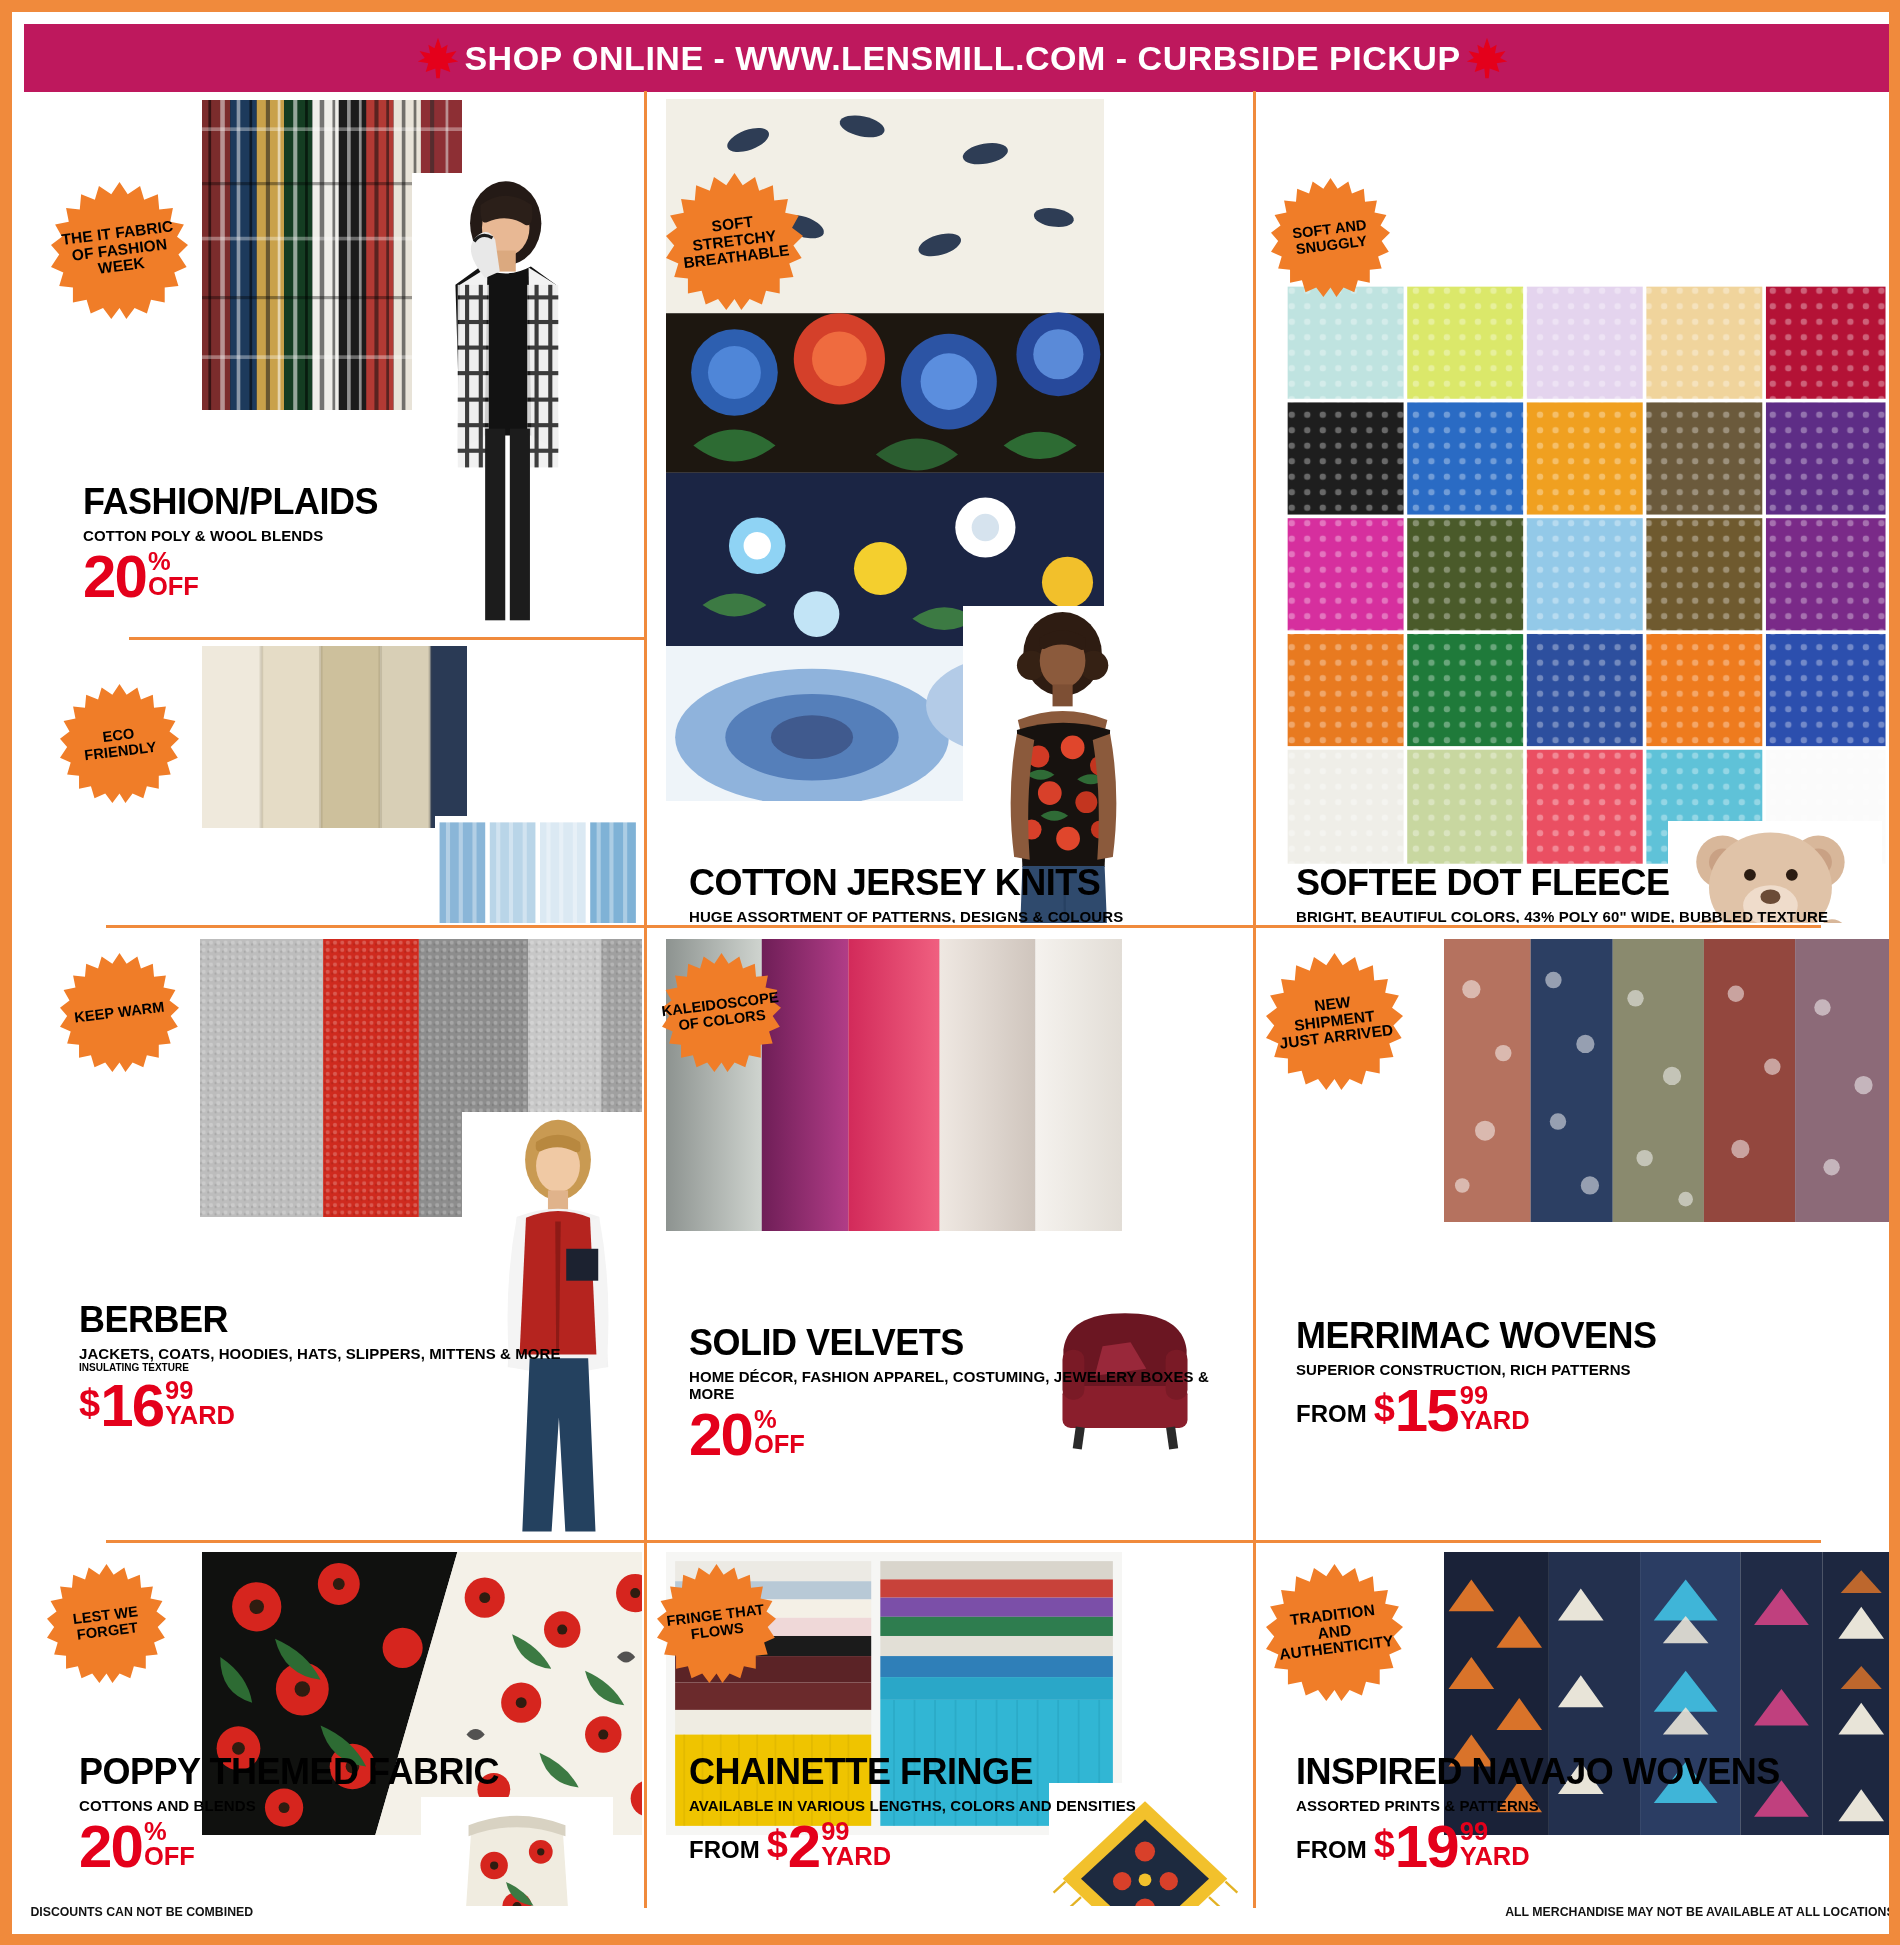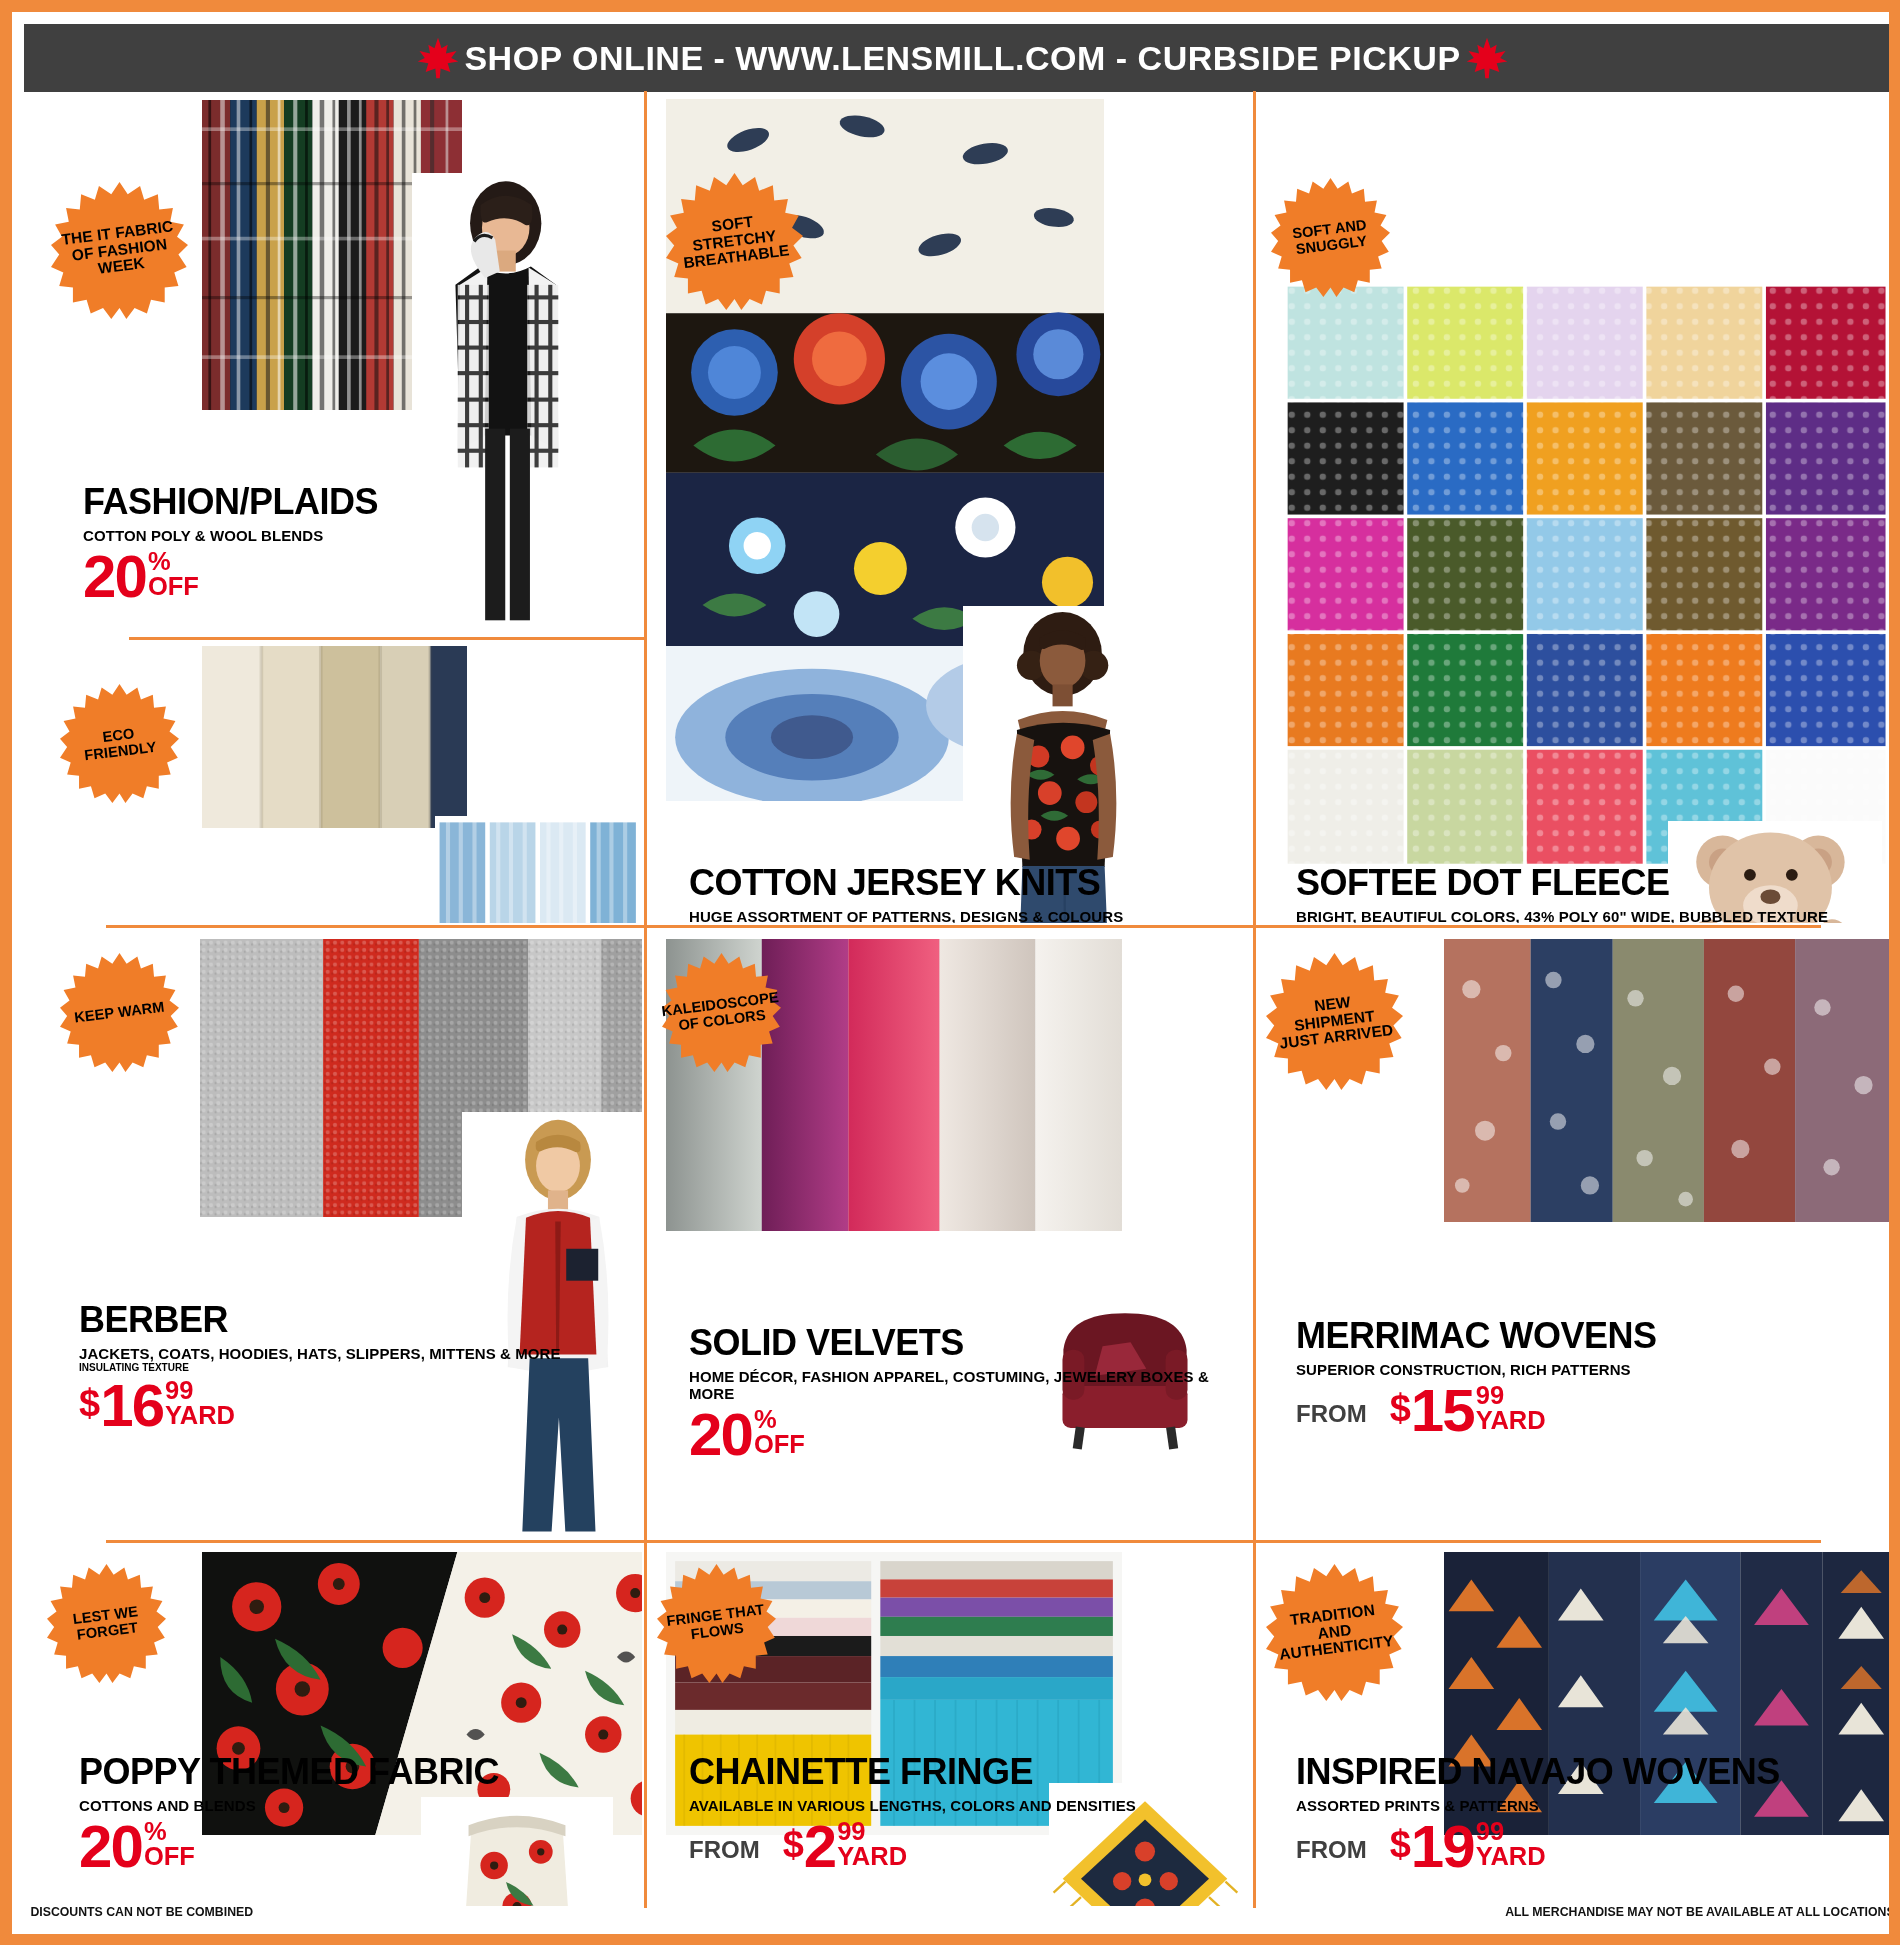--- a/index.html
+++ b/index.html
@@ -13,21 +13,21 @@
     position:relative;
     width:1901px;height:1946px;
     box-sizing:border-box;
     border:12px solid #f08a3c;
     background:#ffffff;
     overflow:hidden;
   }
   
   .header{
     position:absolute;left:12px;top:12px;width:1877px;height:68px;
-    background:#404040;
+    background:#be185d;
     display:flex;align-items:center;justify-content:center;
     overflow:hidden;
   }
   .header-title{
     color:#fff;font-size:34px;font-weight:bold;letter-spacing:0.5px;
     font-family:"Liberation Sans",sans-serif;
     white-space:nowrap;
   }
   .maple{
     position:absolute;top:50%;transform:translateY(-50%);
@@ -80,21 +80,21 @@
     color:#e4001b;font-weight:bold;display:flex;align-items:flex-end;
     line-height:0.85;margin-top:7.3px;
   }
   .price .big{font-size:60px;letter-spacing:-1.8px;}
   .price .dollar{font-size:38px;line-height:0.8;position:relative;top:-12.8px;}
   .price .small-stack{
     display:flex;flex-direction:column;align-items:flex-start;
     font-size:25.5px;line-height:1;position:relative;top:-2.7px;left:1.8px;
   }
   .price .from{
-    font-size:24px;color:#404040;position:relative;top:-12px;margin-right:23px;
+    font-size:24px;color:#000000;position:relative;top:-12px;margin-right:7px;
   }
 
   
   .footer{
     position:absolute;left:12px;bottom:12px;width:1877px;height:21px;
     display:flex;align-items:center;justify-content:space-between;
     font-size:12.3px;font-weight:bold;color:#111;
     padding:0 6.4px;box-sizing:border-box;
   }
 </style>

